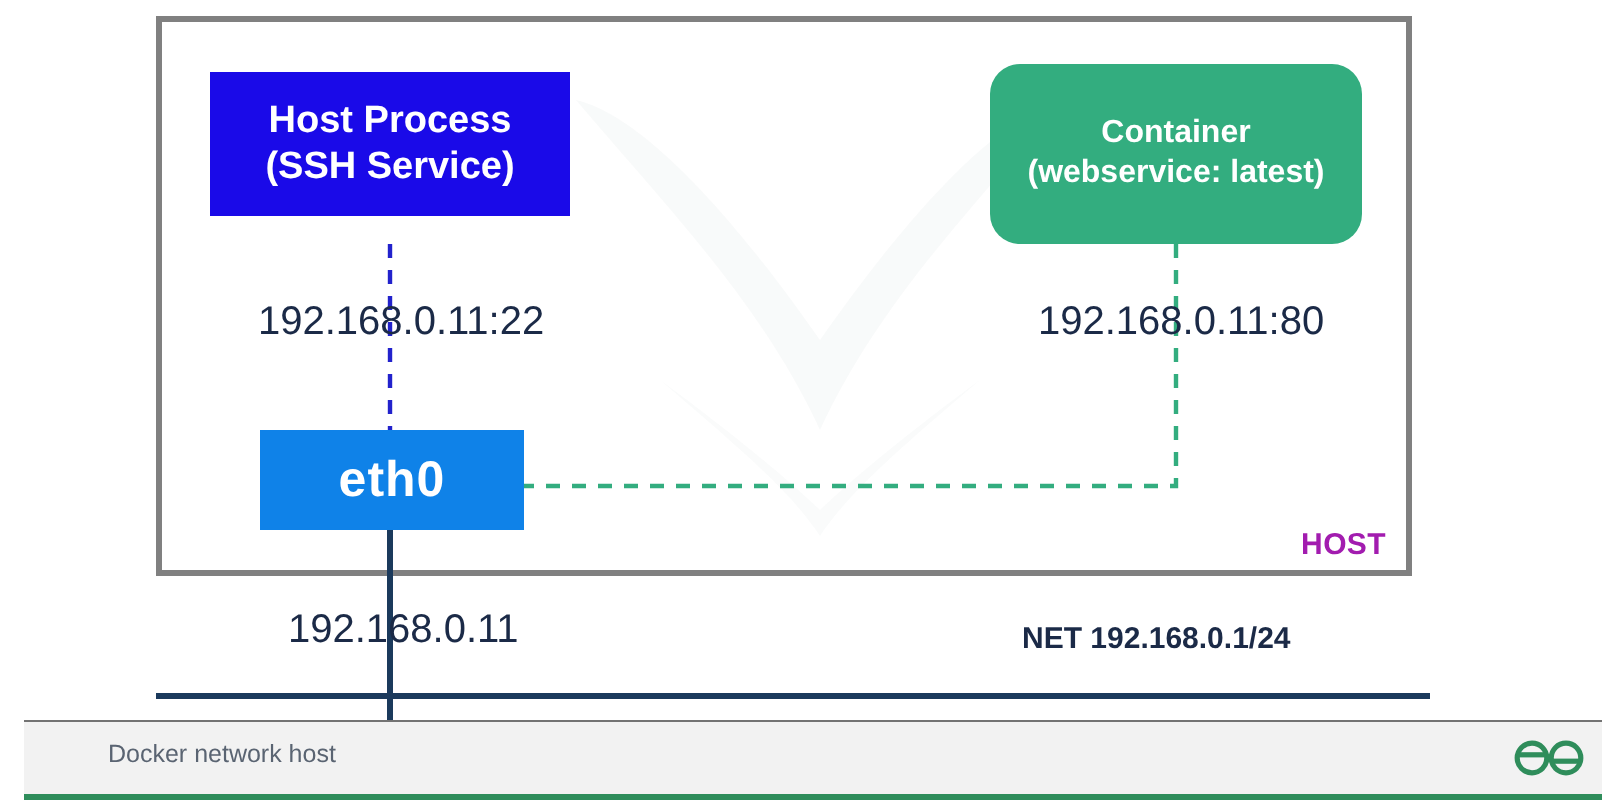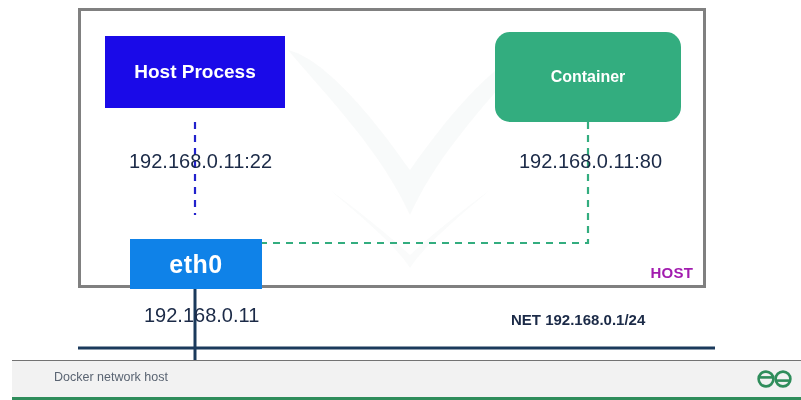--- a/index.html
+++ b/index.html
@@ -88,21 +88,20 @@
   }
   .node-eth0 {
     left: 130px;
     top: 215px;
     width: 132px;
     height: 50px;
     background: #0f82e8;
     font-size: 25px;
     font-weight: bold;
     letter-spacing: 0.5px;
-    margin-top: 24px;
   }
 
   
   .wires {
     position: absolute;
     left: 0;
     top: 0;
     width: 801px;
     height: 400px;
     pointer-events: none;
@@ -176,24 +175,26 @@
 
     <path d="M588 122 L588 243 L262 243" fill="none" stroke="#33ad7f" stroke-width="2.2" stroke-dasharray="7,6"></path>
 
     <line x1="195" y1="265" x2="195" y2="400" stroke="#1b3a5c" stroke-width="3"></line>
 
     <line x1="78" y1="348" x2="715" y2="348" stroke="#1b3a5c" stroke-width="3"></line>
   </svg>
 
   <div class="node node-host-process">
     <span class="line">Host Process</span>
+    <span class="line">(SSH Service)</span>
   </div>
 
   <div class="node node-container">
     <span class="line">Container</span>
+    <span class="line">(webservice: latest)</span>
   </div>
 
   <div class="node node-eth0">
     <span class="line">eth0</span>
   </div>
 
   <div class="ip-label ip-ssh">192.168.0.11:22</div>
   <div class="ip-label ip-web">192.168.0.11:80</div>
   <div class="ip-label ip-eth0">192.168.0.11</div>
   <div class="net-label">NET 192.168.0.1/24</div>

